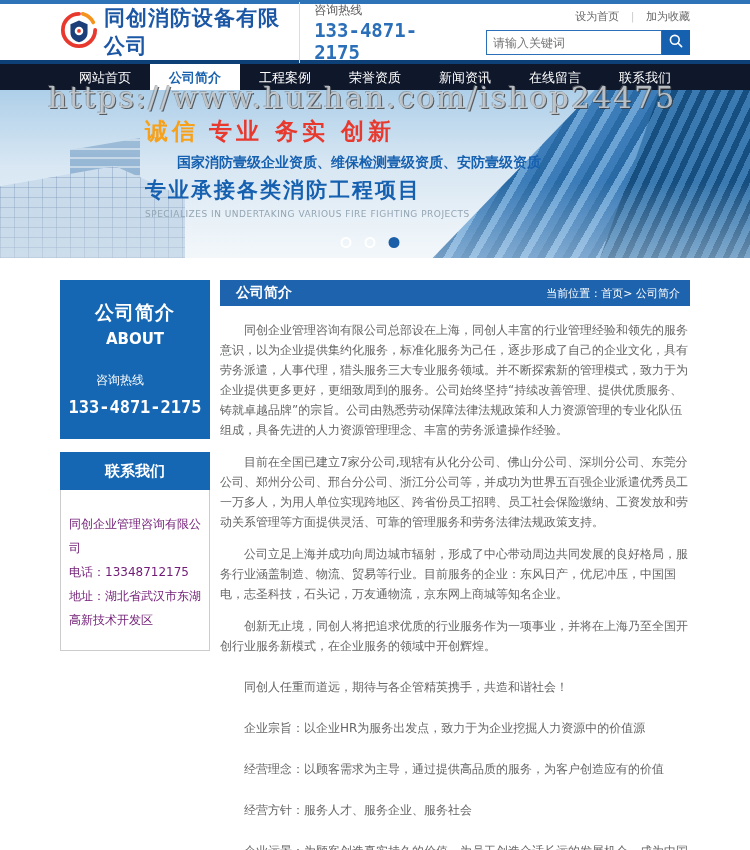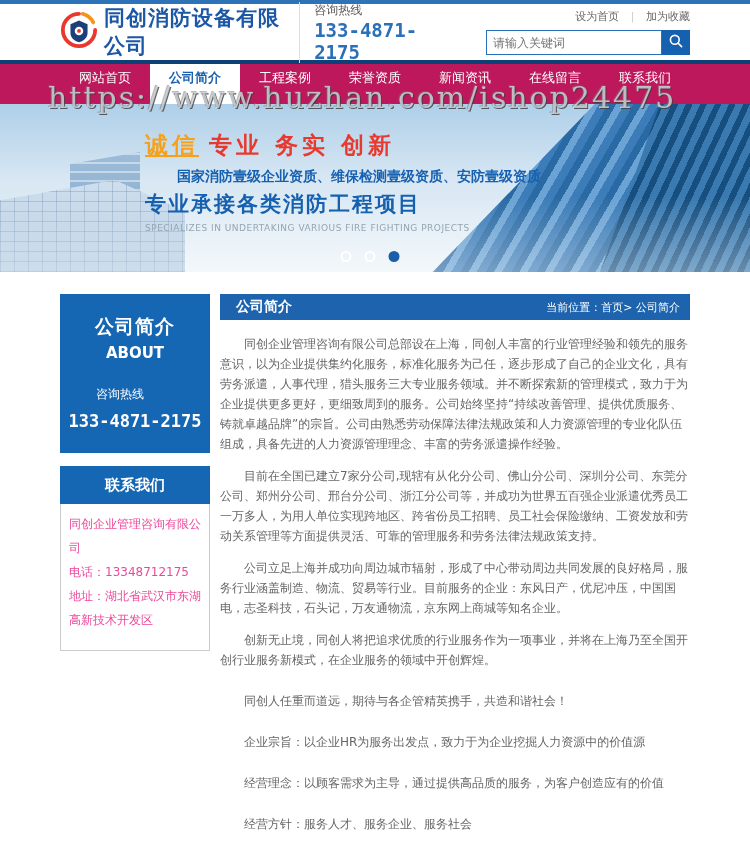--- a/index.html
+++ b/index.html
@@ -20,21 +20,21 @@
   .hotline-number { font-size:19px; color:#2a6fb8; font-weight:bold; font-family:"DejaVu Sans Mono","Liberation Mono",monospace; }
   .header-right { display:flex; flex-direction:column; align-items:flex-end;margin-left:45px; }
   .top-links { font-size:11px; color:#666; margin-bottom:6px; }
   .top-links span.link { cursor:pointer; }
   .top-links .sep { margin:0 8px; color:#ccc; }
   .search-row { display:flex; }
   .search-input { width:176px; height:25px; border:1px solid #2a6fb8; font-size:12px; padding:0 6px; color:#333; outline:none; }
   .search-btn { width:28px; height:25px; background:#1660b0; border:none; cursor:pointer; display:flex; align-items:center; justify-content:center; }
   
   .nav-strip { height:4px; background:#0d4076; }
-  .nav { height:40px; background:#be185d; display:flex; padding:0 60px; }
+  .nav { height:26px; background:#0f172a; display:flex; padding:0 60px; }
   .nav-item { width:90px; text-align:center; line-height:28px; font-size:13px; color:#fff; cursor:pointer; }
   .nav-item.active { background:#fff; color:#1a62ae; font-weight:bold; }
   
   .banner { height:168px; position:relative; overflow:hidden;
     background:linear-gradient(180deg,#aecfe9 0%,#d8e7f3 45%,#ecf3f8 100%); }
   .bld-right { position:absolute; right:0; top:0; width:345px; height:100%;
     background:repeating-linear-gradient(120deg,#2a6aa4 0 7px,#6aa3d4 7px 14px,#3c7cb8 14px 22px);
     clip-path:polygon(55% 0,100% 0,100% 100%,8% 100%); }
   .bld-right2 { position:absolute; right:0; top:0; width:150px; height:100%;
     background:repeating-linear-gradient(115deg,#164e7f 0 6px,#3a7ab0 6px 13px);
@@ -46,21 +46,21 @@
       linear-gradient(180deg,#cfdfee,#b2cbe1);
     clip-path:polygon(0 22%,62% 0,100% 34%,100% 100%,0 100%); }
   .bld-mid { position:absolute; left:70px; bottom:0; width:70px; height:120px;
     background-image:
       repeating-linear-gradient(0deg,rgba(255,255,255,.45) 0 2px,transparent 2px 9px),
       linear-gradient(180deg,#9dbcd8,#7ea6c9);
     clip-path:polygon(0 10%,100% 0,100% 100%,0 100%); }
   .haze { position:absolute; inset:0; background:linear-gradient(180deg,rgba(255,255,255,0) 55%,rgba(255,255,255,.35)); }
   .banner-text { position:absolute; left:145px; top:26px; z-index:3; }
   .slogan { font-size:23px; font-weight:bold; letter-spacing:4px; }
-  .slogan .accent { color:#f7a11a; margin-right:10px;text-decoration:underline; }
+  .slogan .accent { color:#f7a11a; margin-right:10px; }
   .slogan .rest { color:#e8392f; }
   .banner-sub { margin-top:7px; font-size:14px; color:#1660b0; font-weight:bold;padding-left:32px; }
   .banner-headline { margin-top:4px; font-size:21px; color:#1660b0; font-weight:bold; letter-spacing:2px; }
   .banner-en { margin-top:5px; font-size:9px; color:#93a5b3; letter-spacing:.5px; }
   .dots { position:absolute; bottom:10px; left:370px; transform:translateX(-50%); display:flex; gap:13px; z-index:4; }
   .dot { width:11px; height:11px; border-radius:50%; border:2px solid #fff; background:transparent; cursor:pointer; }
   .dot.active { background:#1a5fa8; border-color:#1a5fa8; }
   
   .watermark { position:absolute; top:80px; left:48px; z-index:9; pointer-events:none;
     font-family:"DejaVu Serif","Liberation Serif",serif; font-size:30px; letter-spacing:2px;
@@ -68,21 +68,21 @@
   
   .content { display:flex; gap:10px; padding:22px 60px 0; }
   .sidebar { width:150px; flex:none; }
   .about-box { background:#1566b3; color:#fff; text-align:center; padding:20px 0 22px; }
   .about-cn { font-size:19px; font-weight:bold; letter-spacing:1px; }
   .about-en { font-size:15px; font-weight:bold; margin-top:4px; }
   .about-hotline { margin-top:24px; font-size:12px; text-align:left; padding-left:36px; }
   .about-phone { margin-top:8px; font-size:17px; font-weight:bold; font-family:"DejaVu Sans Mono","Liberation Mono",monospace; }
   .contact-box { margin-top:13px; }
   .contact-head { background:#1566b3; color:#fff; text-align:center; font-size:15px; font-weight:bold; line-height:38px; height:38px; }
-  .contact-body { border:1px solid #ccc; border-top:none; padding:8px 8px 18px; font-size:12px; color:#ec4899; line-height:24px; }
+  .contact-body { border:1px solid #ccc; border-top:none; padding:22px 8px 18px; font-size:12px; color:#701a75; line-height:24px; }
   .main { flex:1; min-width:0; }
   .main-head { background:#1e63ad; height:26px; display:flex; justify-content:space-between; align-items:center; padding:0 10px 0 16px; color:#fff; }
   .main-title { font-size:14px; font-weight:bold; }
   .crumb { font-size:11px; cursor:pointer; }
   .main-body { padding-top:14px; }
   .main-body p { margin:0 0 12px; font-size:12px; color:#666; line-height:20px; text-indent:2em; }
   .main-body p.loose { margin-bottom:21px; }
 </style>
 </head>
 <body>

